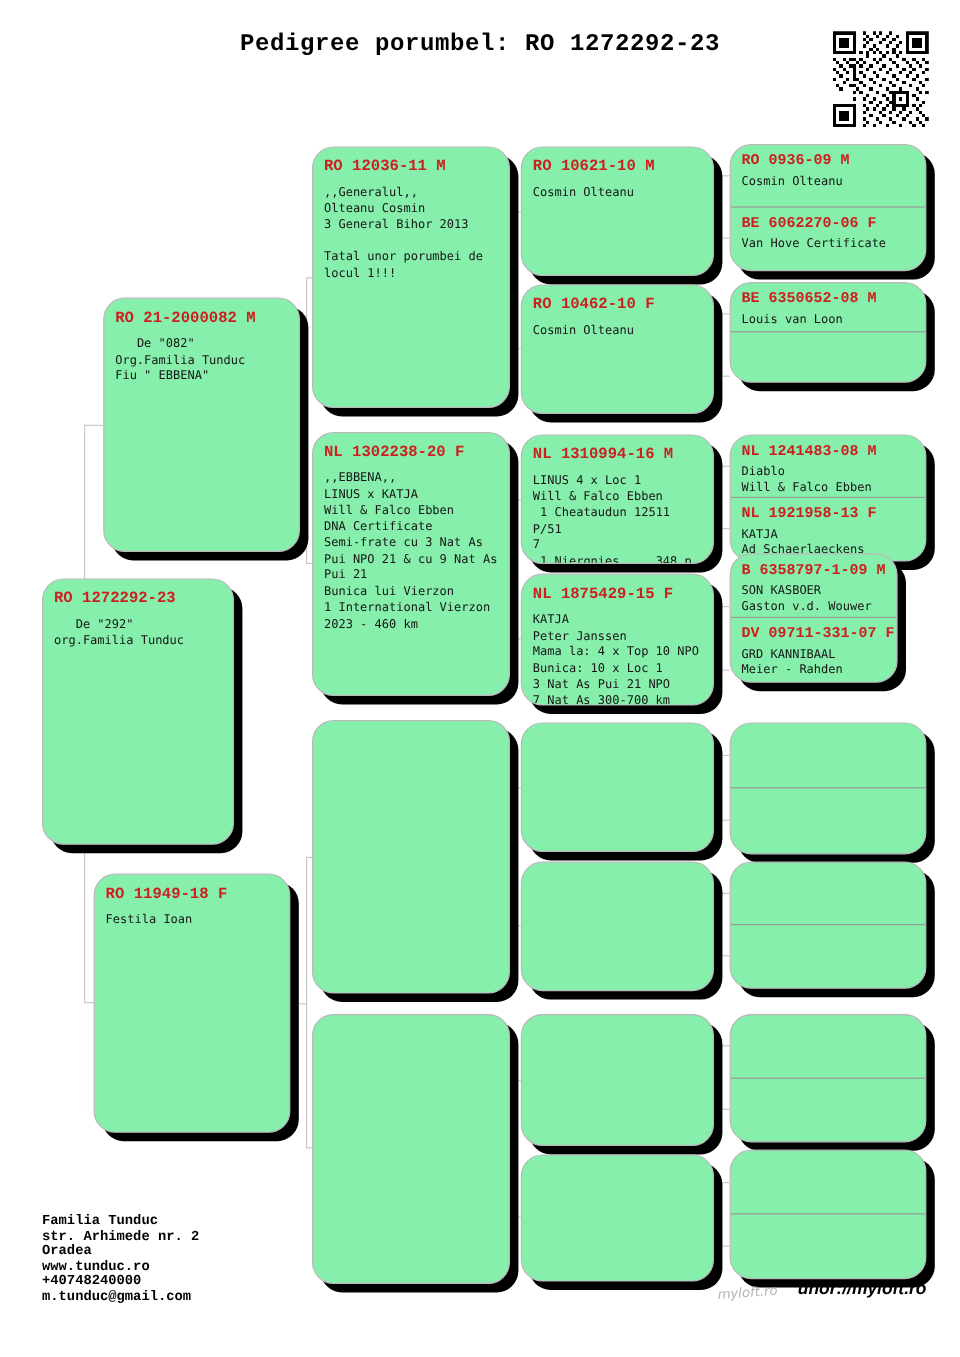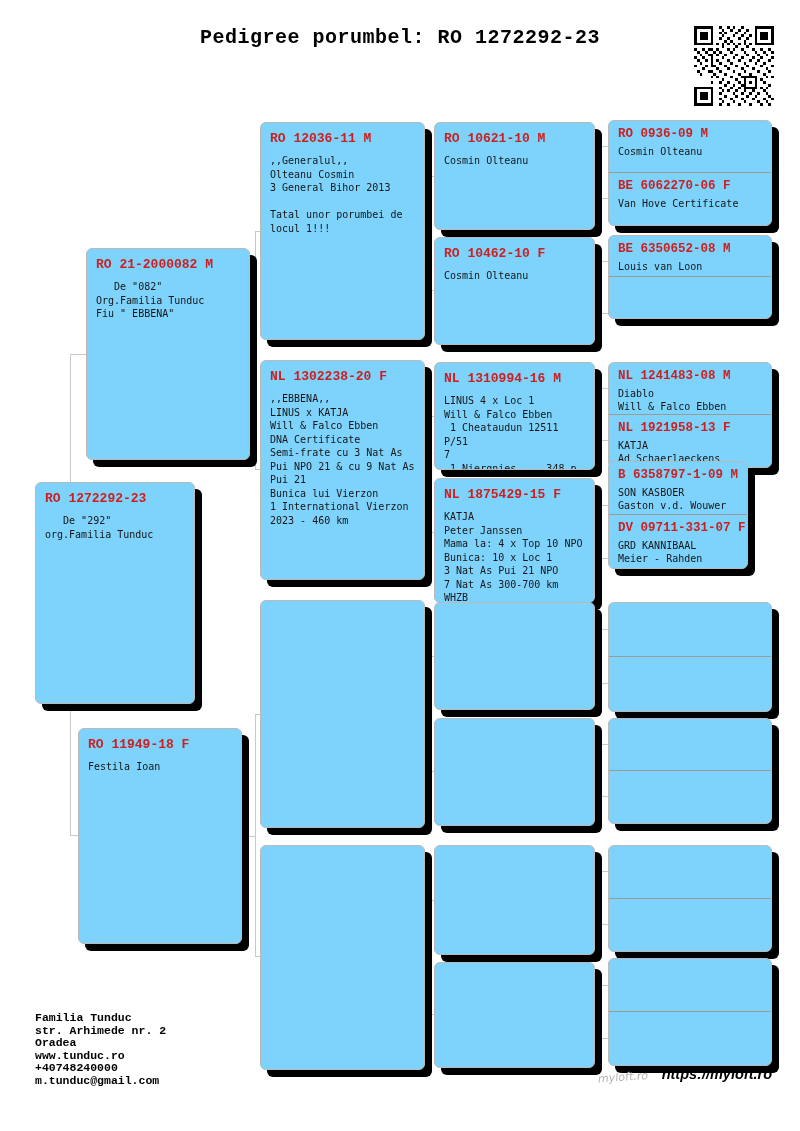--- a/index.html
+++ b/index.html
@@ -10,21 +10,21 @@
   .title { position:absolute; top:26px; left:0; width:800px; text-align:center;
            font:bold 20px "Liberation Mono", monospace; letter-spacing:.5px; color:#000; }
 
   .qr { position:absolute; left:694px; top:26px; width:80px; height:80px; }
 
   
   .br   { position:absolute; border-left:1px solid #c9c9c9; border-top:1px solid #c9c9c9; border-bottom:1px solid #c9c9c9; }
   .stub { position:absolute; border-top:1px solid #c9c9c9; }
 
   
-  .box { position:absolute; background:#7dd3fc; border:1px solid #b9b9b9; border-radius:6px;
+  .box { position:absolute; background:#86efac; border:1px solid #b9b9b9; border-radius:18px;
          box-shadow:7px 7px 0 #000; padding:8px 9px; overflow:hidden; }
   .box-id { font:bold 13px "Liberation Mono", monospace; color:#cd1f1f; white-space:pre; margin-bottom:8px; }
   .box-body { font:10px "DejaVu Sans Mono", monospace; line-height:13.5px; color:#151515; white-space:pre-wrap; }
 
   
   .group { padding:0; }
   .half { height:50%; padding:6px 9px 2px 9px; overflow:hidden; }
   .half.top { border-bottom:1px solid #9a9a9a; }
   .half .box-id { font-size:12.5px; margin-bottom:4px; }
   .half .box-body { line-height:13px; }
@@ -154,21 +154,21 @@
   </div>
   <div class="box" style="left:434px;top:362px;width:161px;height:108px">
     <div class="box-id">NL 1310994-16 M</div>
     <div class="box-body">LINUS 4 x Loc 1
 Will &amp; Falco Ebben
  1 Cheataudun 12511 P/51
 7
  1 Niergnies     348 p
  6 Niergnies   10693 p</div>
   </div>
-  <div class="box" style="left:434px;top:478px;width:161px;height:125px">
+  <div class="box" style="left:434px;top:478px;width:161px;height:110px">
     <div class="box-id">NL 1875429-15 F</div>
     <div class="box-body">KATJA
 Peter Janssen
 Mama la: 4 x Top 10 NPO
 Bunica: 10 x Loc 1
 3 Nat As Pui 21 NPO
 7 Nat As 300-700 km WHZB</div>
   </div>
   <div class="box" style="left:434px;top:602px;width:161px;height:108px"></div>
   <div class="box" style="left:434px;top:718px;width:161px;height:108px"></div>
@@ -235,15 +235,15 @@
   <div class="footer-contact">
     <div>Familia Tunduc</div>
     <div>str. Arhimede nr. 2</div>
     <div>Oradea</div>
     <div>www.tunduc.ro</div>
     <div>+40748240000</div>
     <div>m.tunduc@gmail.com</div>
   </div>
 
   <div class="scribble">myloft.ro</div>
-  <div class="site">https://myloft.ro</div>
+  <div class="site">unor://myloft.ro</div>
 
 </div>
 
 </body></html>

